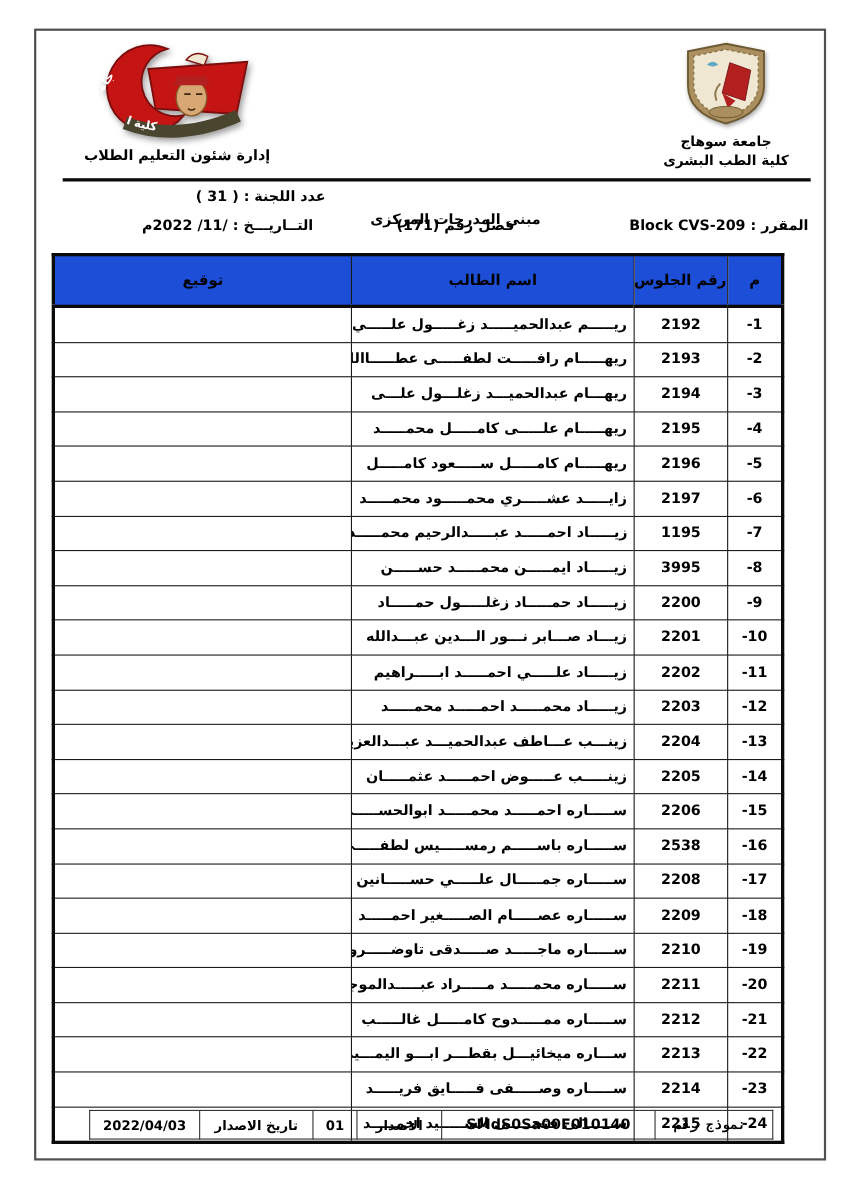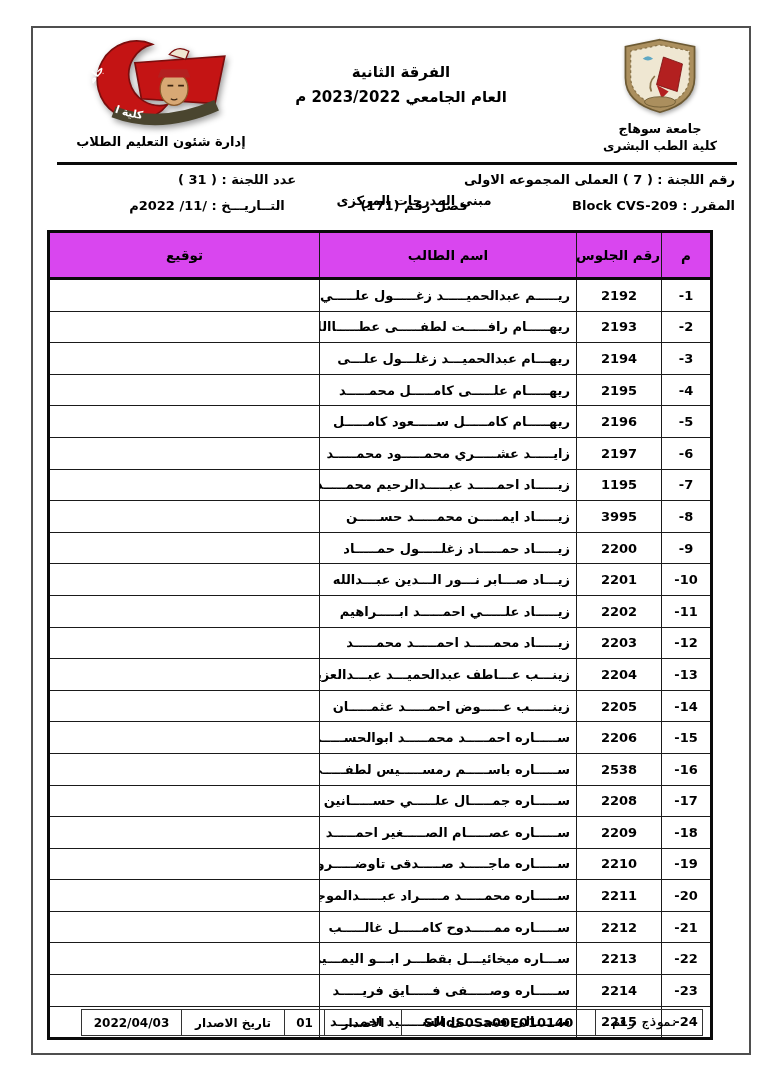--- a/index.html
+++ b/index.html
@@ -43,21 +43,21 @@
   
   table.main{
     position:absolute;top:202px;left:14px;width:663px;
     border-collapse:collapse;direction:rtl;table-layout:fixed;
     border:3px solid #0a0a0a;
   }
   table.main th,table.main td{
     border:1px solid #1a1a1a;font-weight:bold;overflow:hidden;white-space:nowrap;
   }
   table.main thead th{
-    background:#d946ef;height:42px;font-size:13.5px;text-align:center;
+    background:#1d4ed8;height:42px;font-size:13.5px;text-align:center;
     border-bottom:3px solid #0a0a0a;
   }
   table.main tbody td{height:28.6px;font-size:13px;}
   col.w-idx{width:50px;}
   col.w-seat{width:85px;}
   col.w-name{width:257px;}
   col.w-sig{width:271px;}
   td.c-idx{text-align:center;}
   td.c-seat{text-align:center;font-size:13.5px;}
   td.c-name{text-align:right;padding-right:6px;}
@@ -86,22 +86,20 @@
       <path d="M44 44 q-8 8 -4 18" fill="none" stroke="#8a744a" stroke-width="2"></path>
       <ellipse cx="50" cy="74" rx="18" ry="6" fill="#ab8f5e" stroke="#6d5a33" stroke-width="1"></ellipse>
     </svg>
     <div class="uni-text">
       <div>جامعة سوهاج</div>
       <div>كلية الطب البشرى</div>
     </div>
   </div>
 
   <div class="hdr-center">
-    <div>الفرقة الثانية</div>
-    <div>العام الجامعي 2023/2022 م</div>
   </div>
 
   <div class="hdr-left">
     <svg class="svglogo" width="180" height="88" viewBox="0 0 220 104">
       <defs>
         <path id="topArc" d="M28 50 Q60 2 130 16"></path>
         <path id="botArc" d="M52 86 Q110 108 178 78"></path>
       </defs>
       <path d="M110 14 A48 48 0 1 0 110 90 A38 38 0 1 1 110 14 Z" fill="#c41414" stroke="#7c0d0d" stroke-width="2" transform="rotate(-14 62 52)"></path>
       <path d="M78 26 L188 18 L176 76 L86 70 Z" fill="#c41414" stroke="#7c0d0d" stroke-width="2"></path>
@@ -117,21 +115,20 @@
       <text font-size="13" font-weight="bold" fill="#ffffff" font-family="DejaVu Sans, sans-serif">
         <textPath href="#botArc" startOffset="28%">كلية الطب</textPath>
       </text>
     </svg>
     <div class="dept-text">إدارة شئون التعليم الطلاب</div>
   </div>
 
   <div class="rule"></div>
 
   <div class="info">
-    <span class="i-committee">رقم اللجنة : ( 7 ) العملى المجموعه الاولى</span>
     <span class="i-building">مبنى المدرجات المركزى</span>
     <span class="i-count">عدد اللجنة : ( 31 )</span>
     <span class="i-course">المقرر : Block CVS-209</span>
     <span class="i-room">فصل رقم (171)</span>
     <span class="i-date">التــاريـــخ :    /11/ 2022م</span>
   </div>
 
   <table class="main">
     <colgroup>
       <col class="w-idx">

